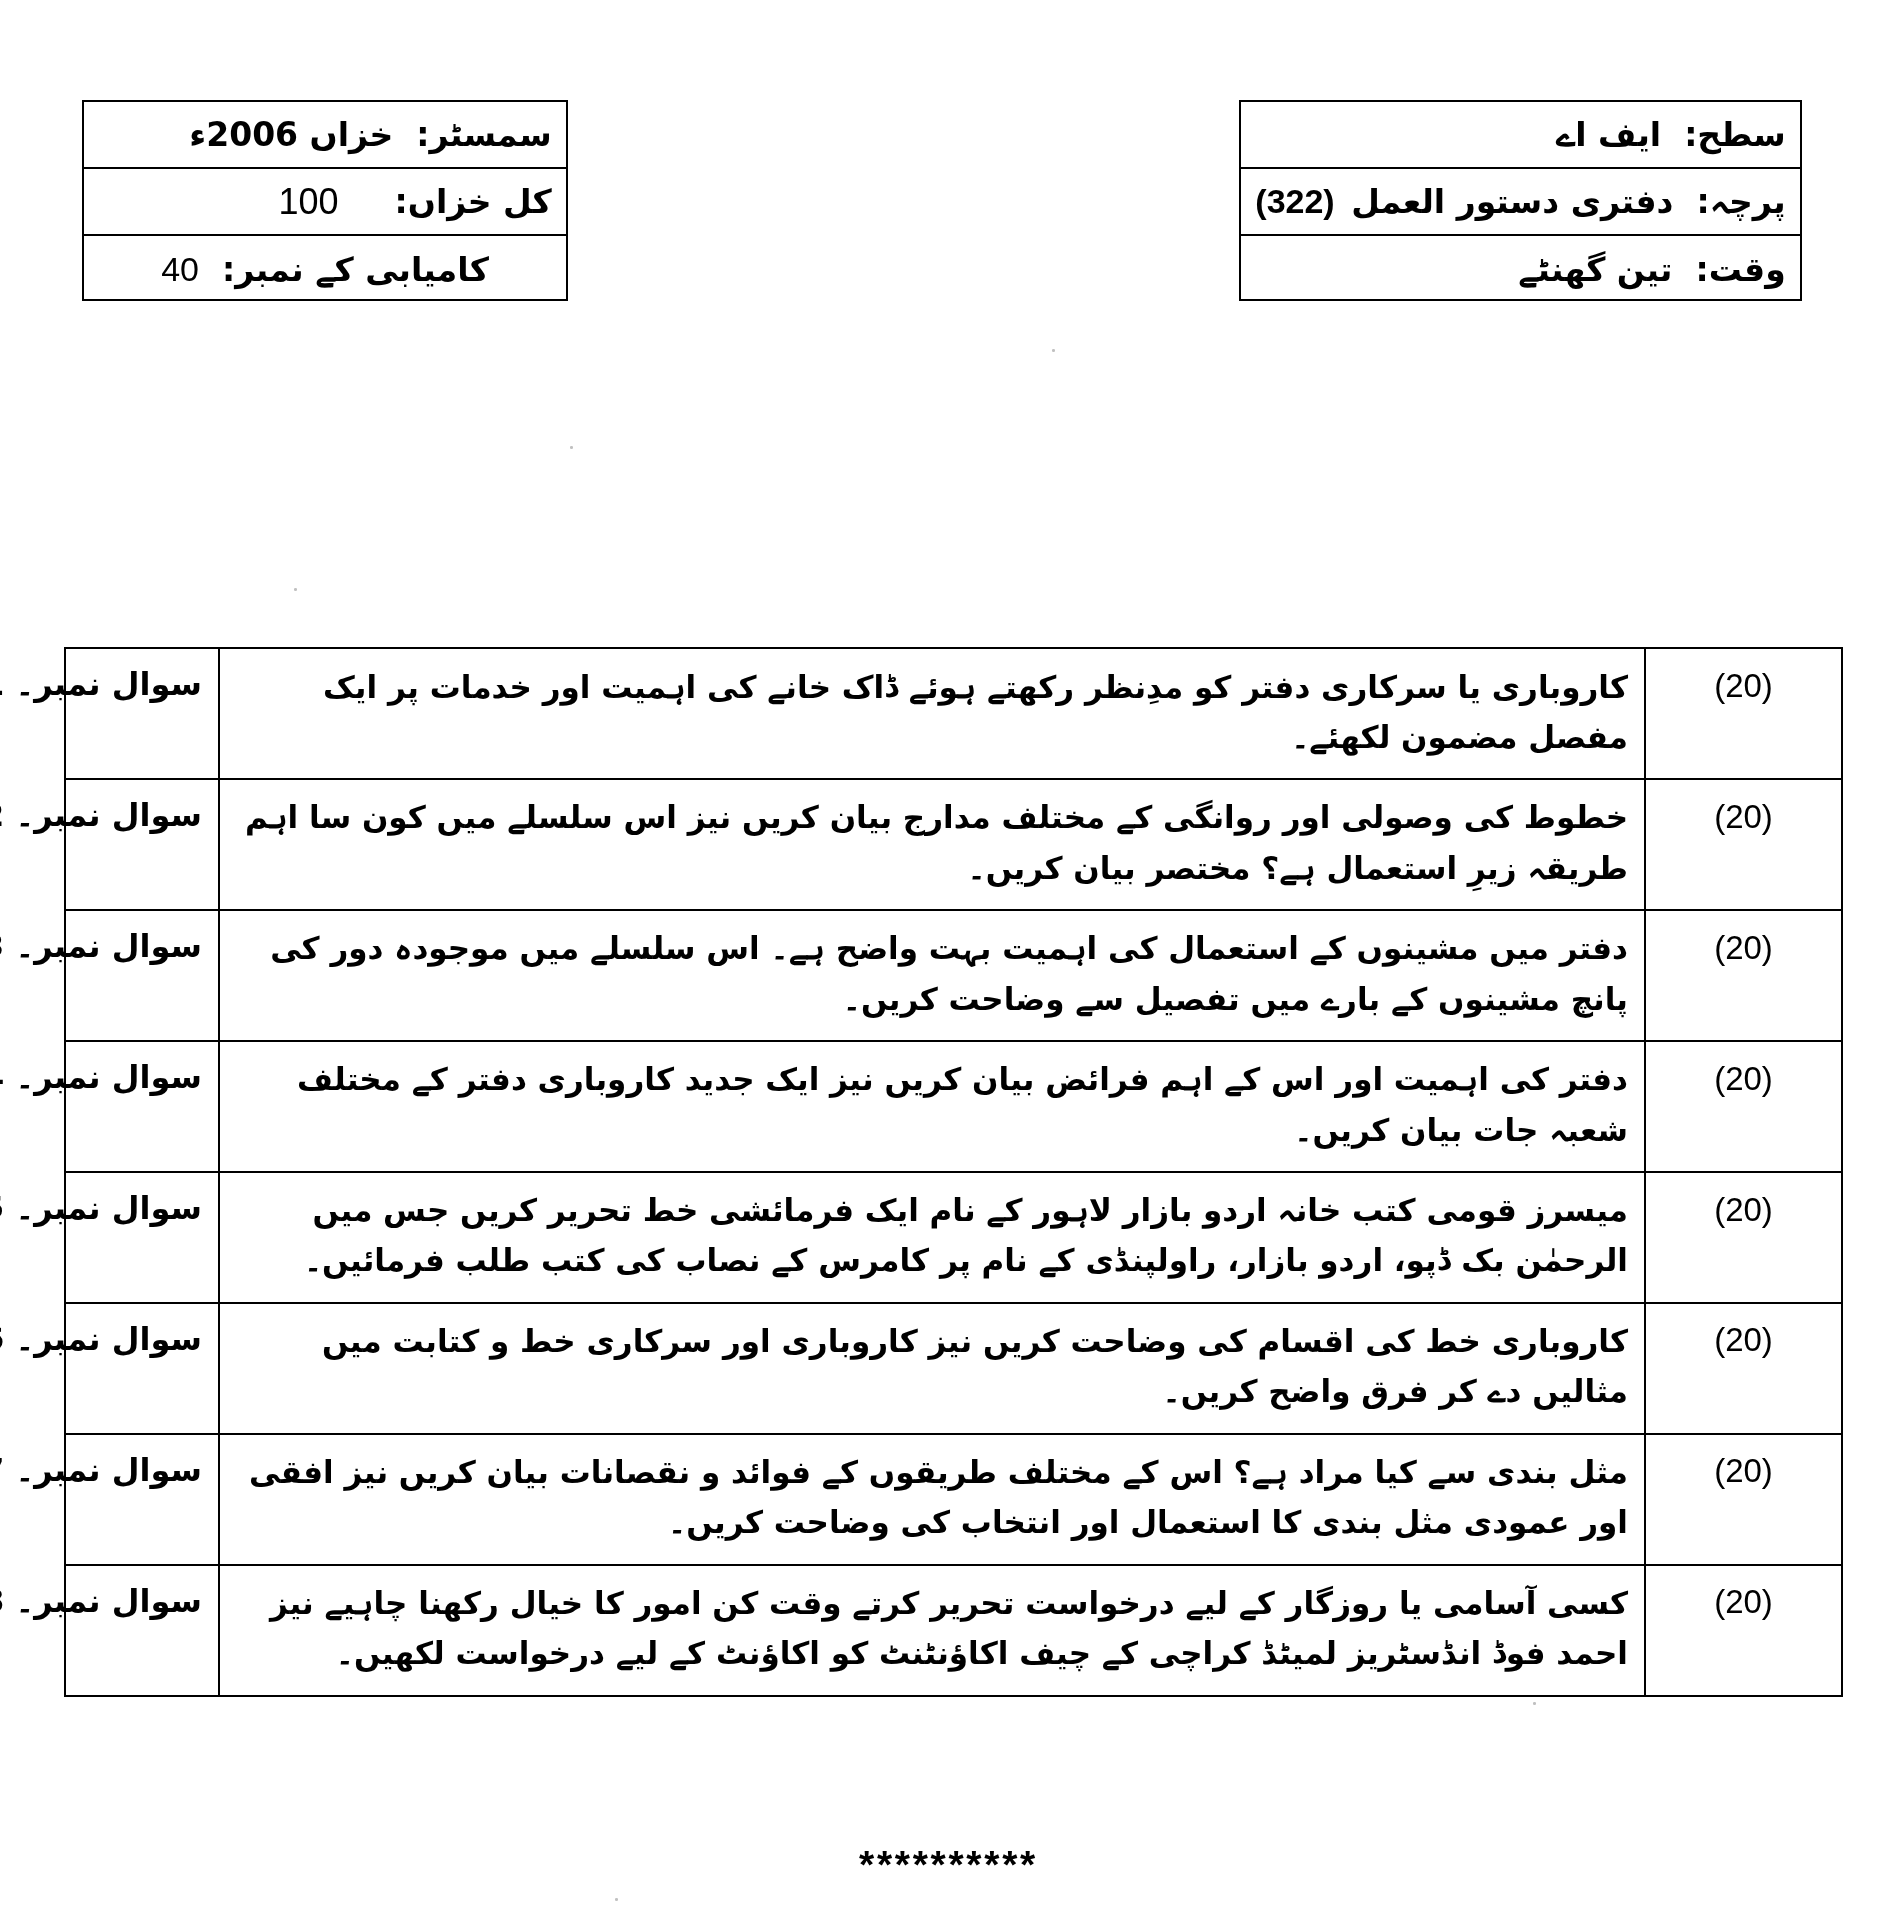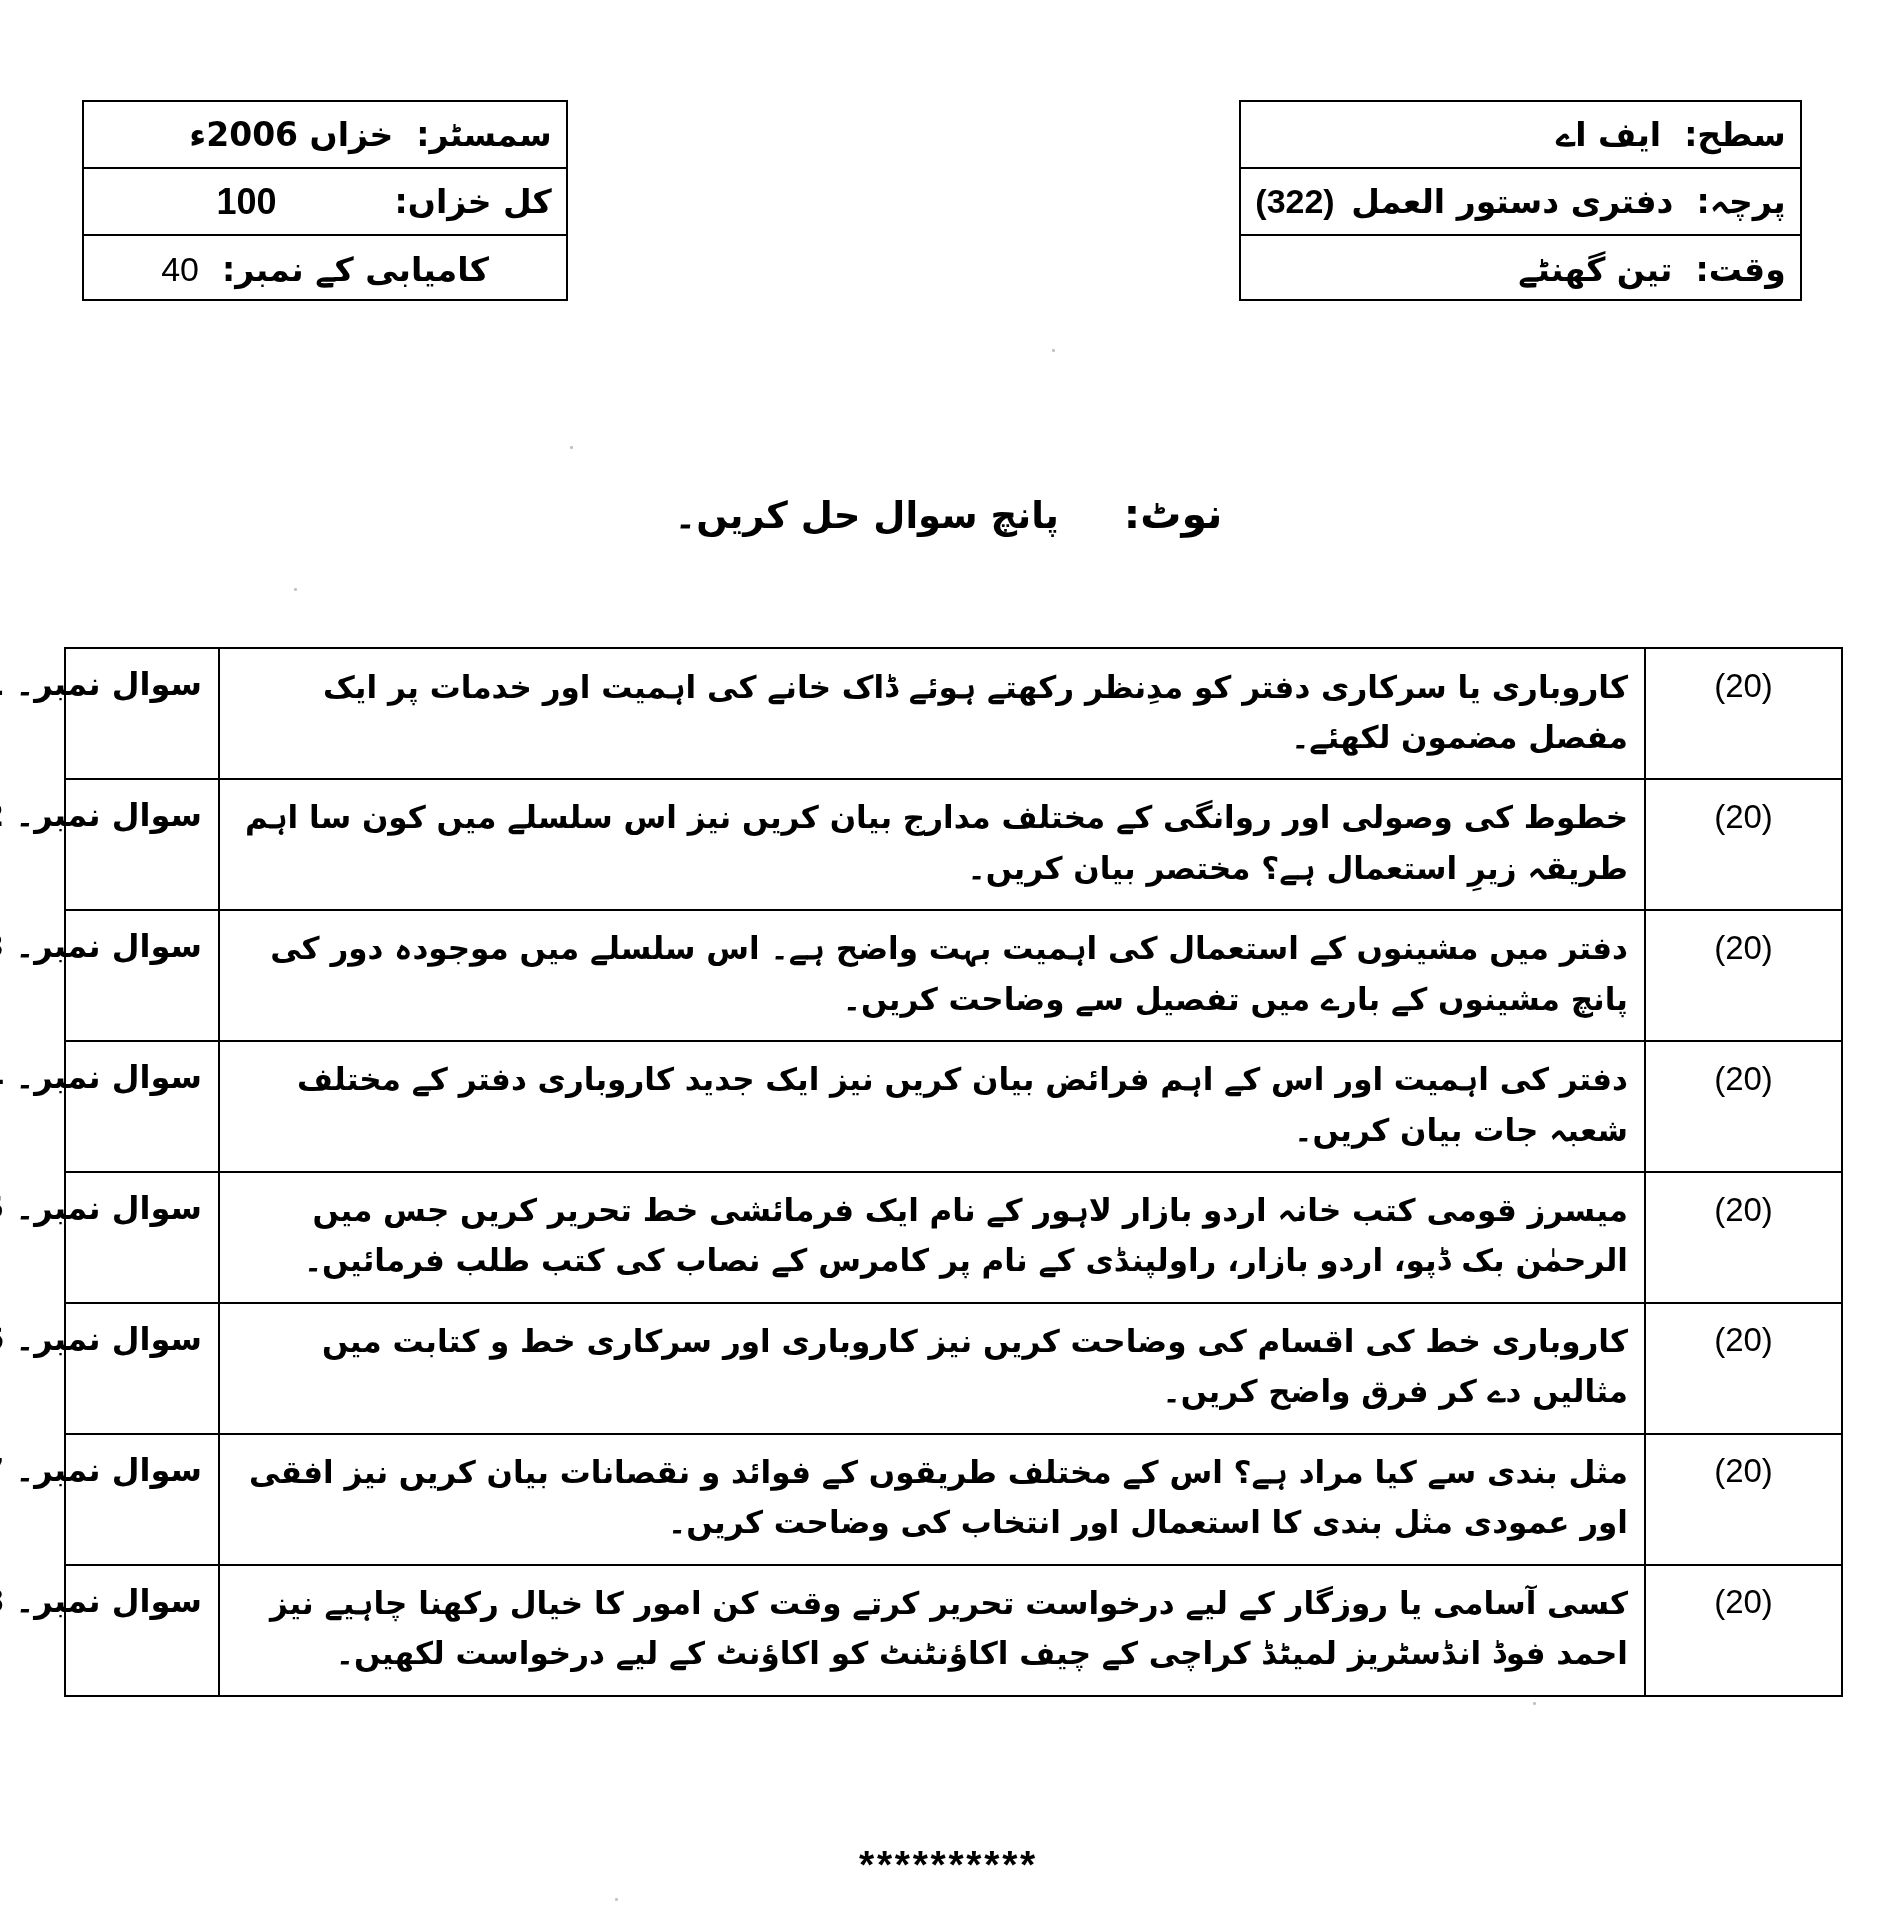--- a/index.html
+++ b/index.html
@@ -92,22 +92,22 @@
   .spacer { flex: 1 1 auto; }
   .code {
     font-family: "Liberation Sans", "DejaVu Sans", sans-serif;
     font-size: 34px;
     font-weight: 700;
   }
   .row-total { padding-right: 14.3px; }
   .total-val {
     font-family: "Liberation Sans", "DejaVu Sans", sans-serif;
     font-size: 36px;
-    font-weight: 700;
-    margin-right: 118px;
+    font-weight: 400;
+    margin-right: 56px;
   }
   .pass-wrap {
     width: 100%;
     display: flex;
     justify-content: center;
     align-items: center;
   }
 
   
   .note-line {
@@ -222,24 +222,20 @@
       <span class="val">دفتری دستور العمل</span>
       <span class="spacer"></span>
       <span class="code">(322)</span>
     </div>
     <div class="row">
       <span class="lbl">وقت:</span>
       <span class="val">تین گھنٹے</span>
     </div>
   </div>
 
-  <div class="note-line">
-    <span class="note-label">نوٹ:</span>
-    <span class="note-body">پانچ سوال حل کریں۔</span>
-  </div>
 
   <table class="q-table">
     <tbody>
         <tr>
           <td class="col-marks">
             <span class="q-marks">(20)</span>
           </td>
           <td class="col-text">
             <span class="q-text">کاروباری یا سرکاری دفتر کو مدِنظر رکھتے ہوئے ڈاک خانے کی اہمیت اور خدمات پر ایک مفصل مضمون لکھئے۔</span>
           </td>

